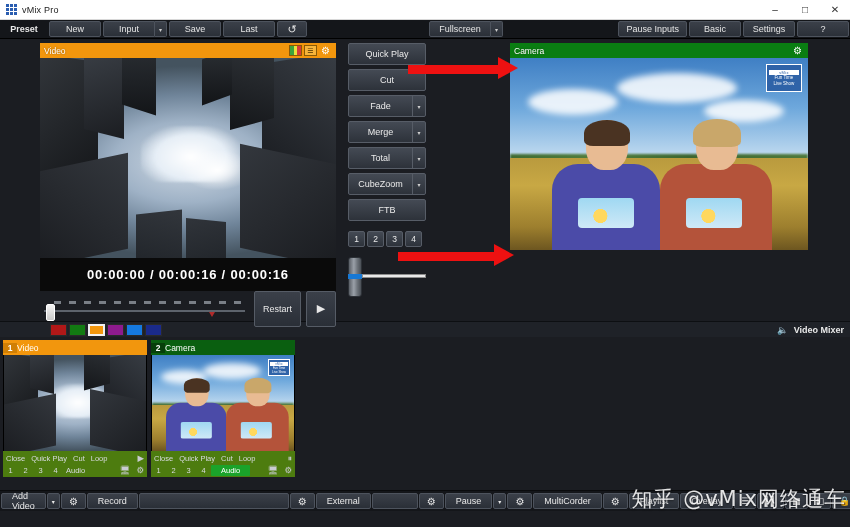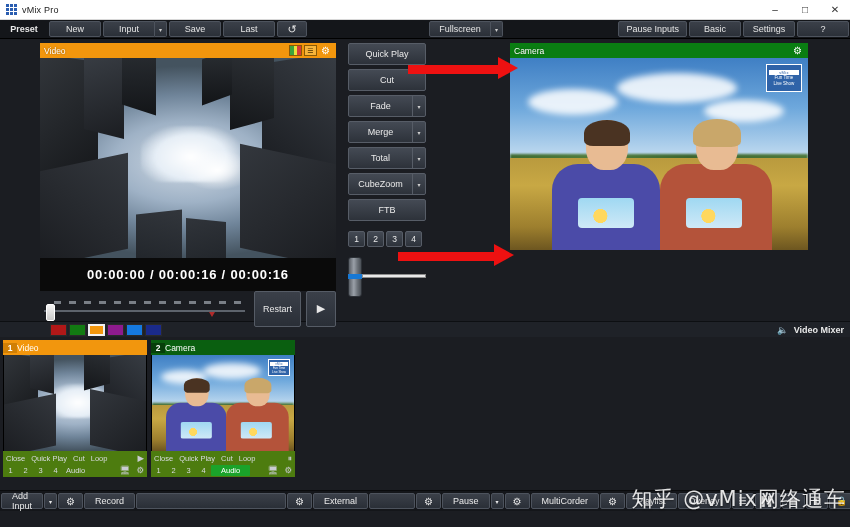--- a/index.html
+++ b/index.html
@@ -528,21 +528,21 @@
           <span class="ctl-item flexsp"></span>
           <span class="ctl-item icon">🖥</span>
           <span class="ctl-item icon">⚙</span>
         </div>
       </div>
     </div>
 
   </div>
 
   <div class="bottom">
-    <div class="bb">Add Input</div>
+    <div class="bb">Add Video</div>
     <div class="bb arrowb">▾</div>
     <span class="bb-sp"></span>
     <div class="bb gear">⚙</div>
     <div class="bb">Record</div>
     <div class="bb blank"></div>
     <div class="bb gear">⚙</div>
     <div class="bb">External</div>
     <div class="bb blank2"></div>
     <div class="bb gear">⚙</div>
     <div class="bb">Pause</div>

